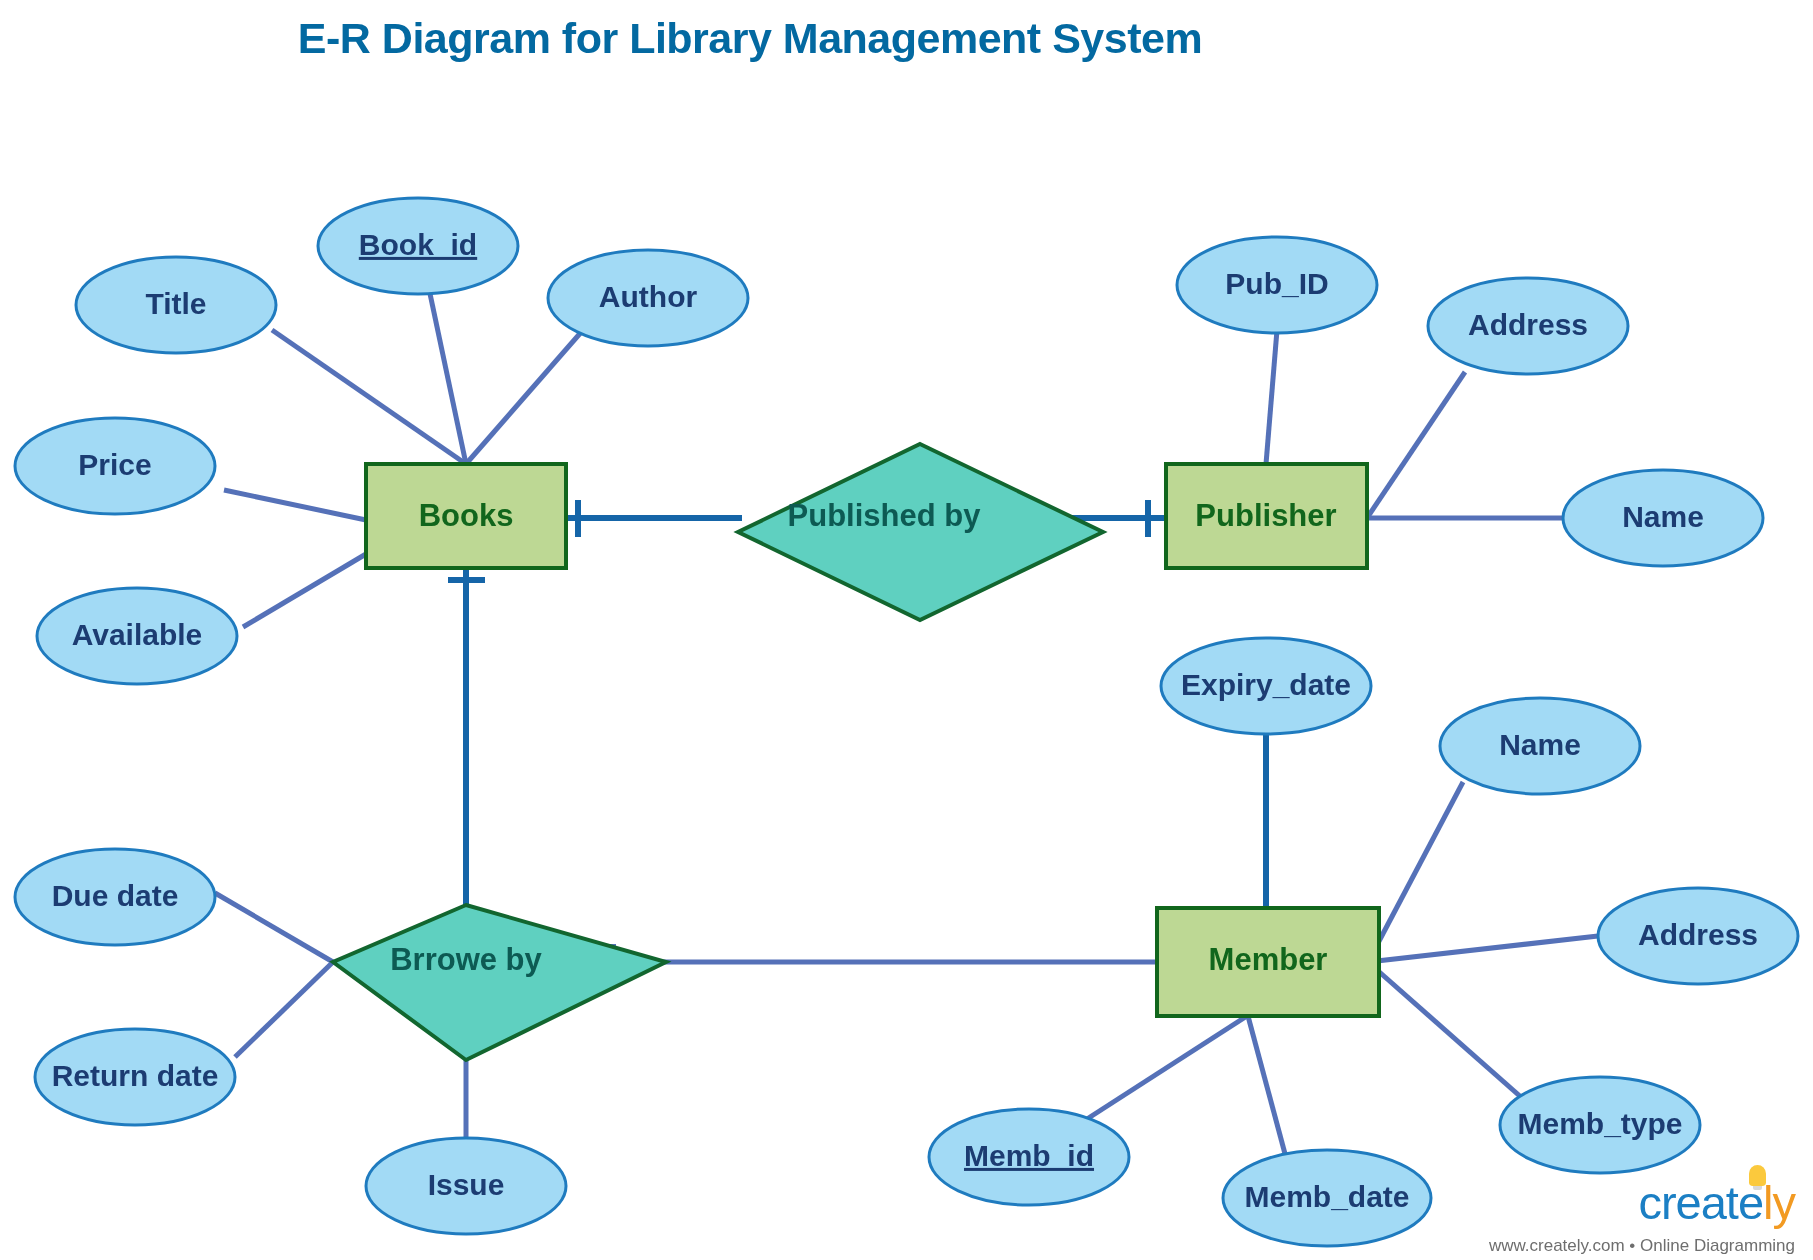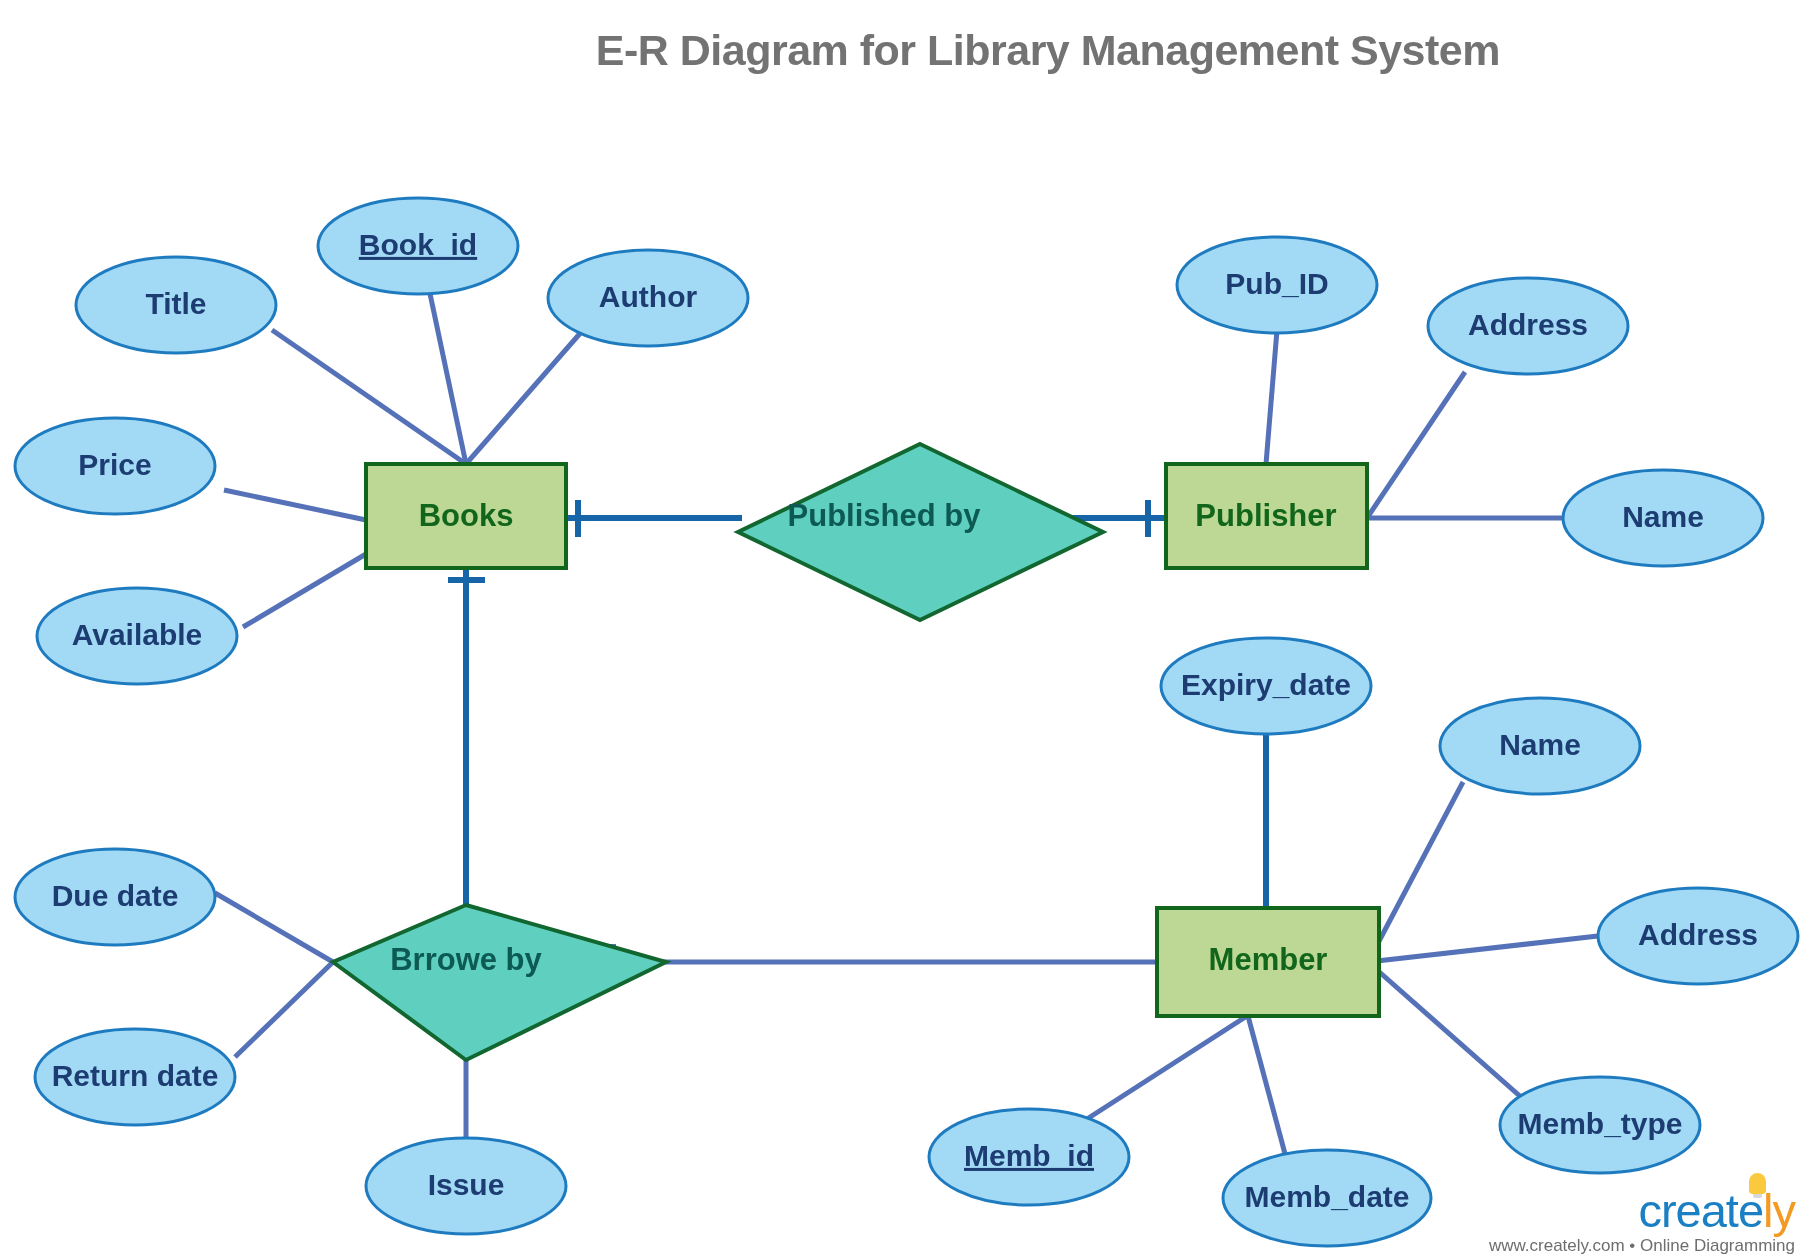--- a/index.html
+++ b/index.html
@@ -13,28 +13,27 @@
     height: 1260px;
     background: #ffffff;
     overflow: hidden;
     font-family: "Liberation Sans", sans-serif;
   }
   #diagram-title {
     position: absolute;
     top: 14px;
     left: 0;
     width: 1500px;
-    text-align: right;
+    text-align: center;
     font-family: "Liberation Sans", sans-serif;
     font-weight: bold;
     font-size: 43px;
     letter-spacing: -0.5px;
-    color: #737373;
+    color: #0369a1;
     white-space: nowrap;
-    margin-top: 12px;
   }
   svg#er-svg {
     position: absolute;
     top: 0;
     left: 0;
     width: 1813px;
     height: 1260px;
   }
   .attr-ellipse {
     fill: #A2DAF5;
@@ -131,21 +130,21 @@
     bottom: -4px;
     width: 9px;
     height: 4px;
     background: #D8D8D8;
     border-radius: 0 0 2px 2px;
   }
   #wm-tag {
     font-family: "Liberation Sans", sans-serif;
     font-size: 17px;
     color: #6E6E6E;
-    margin-top: 2px;
+    margin-top: 10px;
   }
 </style>
 </head>
 <body>
 
 <div id="canvas">
 
   <div id="diagram-title">E-R Diagram for Library Management System</div>
 
   <svg id="er-svg" viewBox="0 0 1813 1260">

